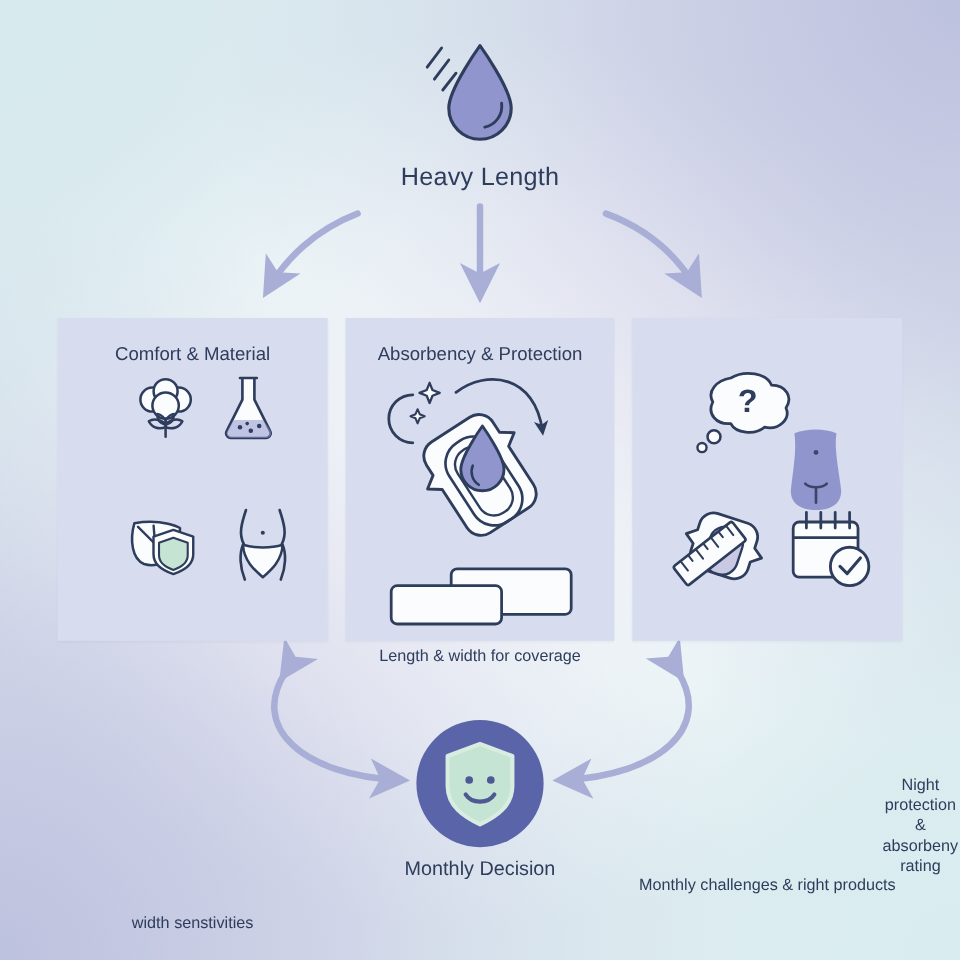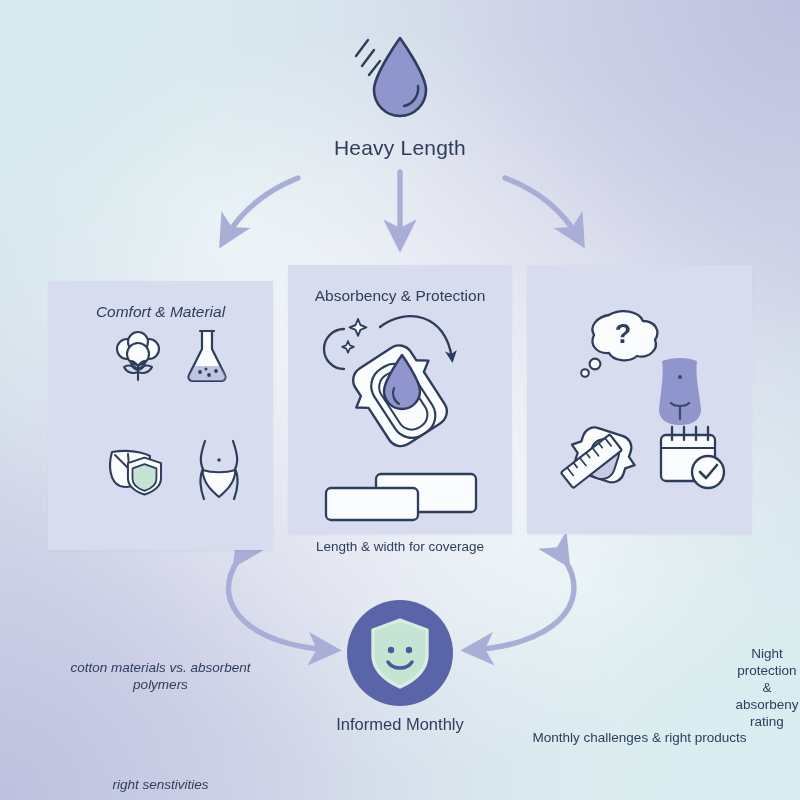--- a/index.html
+++ b/index.html
@@ -26,21 +26,21 @@
     left:230px;top:136px;width:340px;text-align:center;
     font-size:21px;color:#2e3d5c;letter-spacing:.2px;
   }
 
   .arrows-top{left:0;top:0;width:800px;height:800px;pointer-events:none;}
 
   .panel{
     background:#d7dcee;
     box-shadow:0 1px 2px rgba(90,100,140,.07);
   }
-  .panel-a{left:48px;top:281px;width:225px;height:269px;font-style:italic;}
+  .panel-a{left:48px;top:265px;width:225px;height:269px;}
   .panel-b{left:288px;top:265px;width:224px;height:269px;}
   .panel-c{left:527px;top:265px;width:225px;height:269px;}
 
   .panel-title{
     position:absolute;left:0;right:0;top:22px;text-align:center;
     font-size:15.5px;color:#2e3d5c;
   }
   .cap{
     position:absolute;text-align:center;color:#2e3d5c;
     font-size:13.5px;line-height:17px;
@@ -117,42 +117,41 @@
       <path d="M19 4 L33 4 M21 4 L21 22 L8 48 a4 4 0 0 0 3.6 6 h28.8 a4 4 0 0 0 3.6 -6 L31 22 L31 4" fill="#fbfcfe" stroke="#2e3d5c" stroke-width="2.2" stroke-linejoin="round" stroke-linecap="round"></path>
       <path d="M13.5 39 h25 l5.9 9 a4 4 0 0 1 -3.6 6 h-28.8 a4 4 0 0 1 -3.6 -6 Z" fill="#9096cd" opacity="0.55" stroke="none"></path>
       <g fill="#2e3d5c">
         <circle cx="19" cy="45" r="1.9"></circle>
         <circle cx="28" cy="48" r="1.9"></circle>
         <circle cx="35" cy="44" r="1.9"></circle>
         <circle cx="25" cy="42" r="1.5"></circle>
       </g>
     </svg>
 
-    <div class="cap cap-a1">cotton materials vs. absorbent polymers</div>
 
     <svg class="abs" style="left:58px;top:163px;" width="66" height="56" viewBox="0 0 66 56">
       <path d="M6 8 C30 4, 44 12, 44 12 C44 36, 28 46, 14 42 C4 38, 2 22, 6 8 Z" fill="#fbfcfe" stroke="#2e3d5c" stroke-width="2.1" stroke-linejoin="round"></path>
       <g fill="none" stroke="#2e3d5c" stroke-width="2" stroke-linecap="round">
         <path d="M9 11 L30 32"></path>
         <path d="M22 10 L23 23 L35 24"></path>
       </g>
       <path d="M40 14 L58 20 V36 C58 46, 49 51, 40 54 C31 51, 22 46, 22 36 V20 Z" transform="translate(-2,-2) scale(0.92) translate(4,3)" fill="#fbfcfe" stroke="#2e3d5c" stroke-width="2.2" stroke-linejoin="round"></path>
       <path d="M40 21 L53 25.6 V37 C53 44.4, 46.6 48, 40 50.2 C33.4 48, 27 44.4, 27 37 V25.6 Z" transform="translate(-2,-2) scale(0.92) translate(4,3)" fill="#c6e4d4" stroke="#2e3d5c" stroke-width="1.9" stroke-linejoin="round"></path>
     </svg>
 
     <svg class="abs" style="left:144px;top:158px;" width="54" height="62" viewBox="0 0 54 62">
       <g fill="none" stroke="#2e3d5c" stroke-width="2.2" stroke-linecap="round">
         <path d="M13 2 C9 14, 7 22, 11 30 C7 38, 8 50, 12 60"></path>
         <path d="M41 2 C45 14, 47 22, 43 30 C47 38, 46 50, 42 60"></path>
       </g>
       <path d="M10.5 31 C20 34, 34 34, 43.5 31 C43 44, 34 52, 27 58 C20 52, 11 44, 10.5 31 Z" fill="#fbfcfe" stroke="#2e3d5c" stroke-width="2.1" stroke-linejoin="round"></path>
       <circle cx="27" cy="21" r="1.7" fill="#2e3d5c"></circle>
     </svg>
 
-    <div class="cap cap-a2">right senstivities</div>
+    <div class="cap cap-a2">width senstivities</div>
   </div>
 
   <div class="abs cap cap-b2">Length &amp; width for coverage</div>
 
   <div class="abs panel panel-b">
     <div class="panel-title">Absorbency &amp; Protection</div>
 
     <svg class="abs" style="left:20px;top:48px;" width="68" height="62" viewBox="0 0 68 62">
       <path d="M36 16 A20 20 0 1 0 36 56 A16 16 0 1 1 36 16 Z" fill="#9096cd" stroke="#2e3d5c" stroke-width="2.3" stroke-linejoin="round"></path>
       <path d="M50 6 L52.4 12 L58.4 14.4 L52.4 16.8 L50 22.8 L47.6 16.8 L41.6 14.4 L47.6 12 Z" fill="#fbfcfe" stroke="#2e3d5c" stroke-width="1.9" stroke-linejoin="round"></path>
@@ -244,16 +243,16 @@
     <circle cx="53" cy="53" r="53" fill="#5a64a8"></circle>
     <path d="M53 20 L80 30 V55 C80 72, 66 81, 53 87 C40 81, 26 72, 26 55 V30 Z" fill="#c6e4d4" stroke="#d8ecdf" stroke-width="3.4" stroke-linejoin="round"></path>
     <g fill="#4d5894">
       <circle cx="44" cy="50" r="3.2"></circle>
       <circle cx="62" cy="50" r="3.2"></circle>
     </g>
     <path d="M41 62 C46 70, 60 70, 65 62" fill="none" stroke="#4d5894" stroke-width="3.4" stroke-linecap="round"></path>
   </svg>
 
   <div class="abs title-bottom">
-    <div>Informed Monthly</div>
+    <div>Monthly Decision</div>
   </div>
 
 </div>
 
 </body></html>

